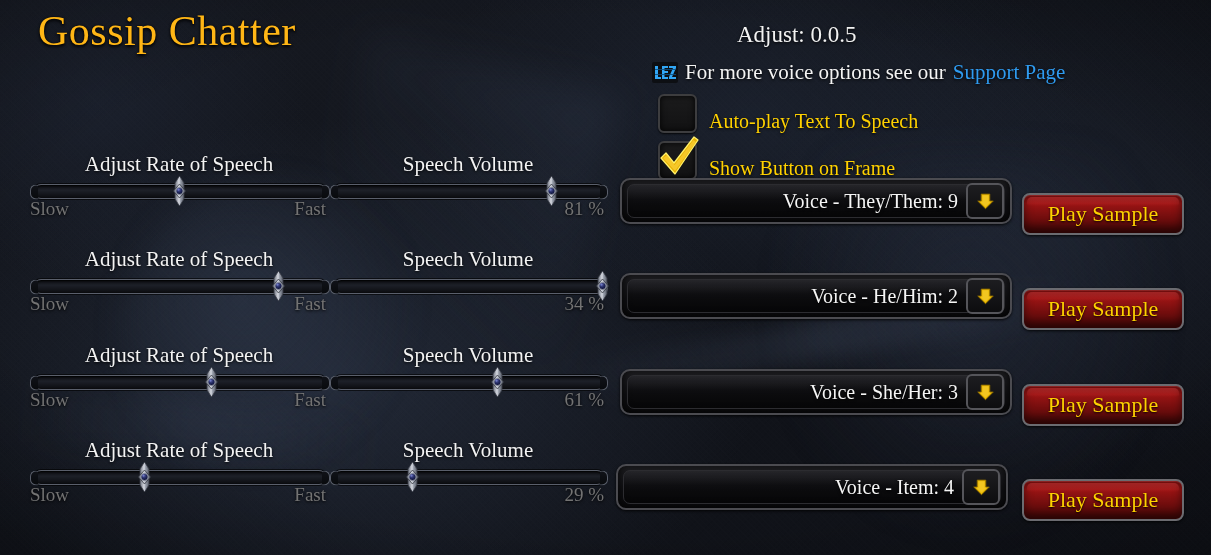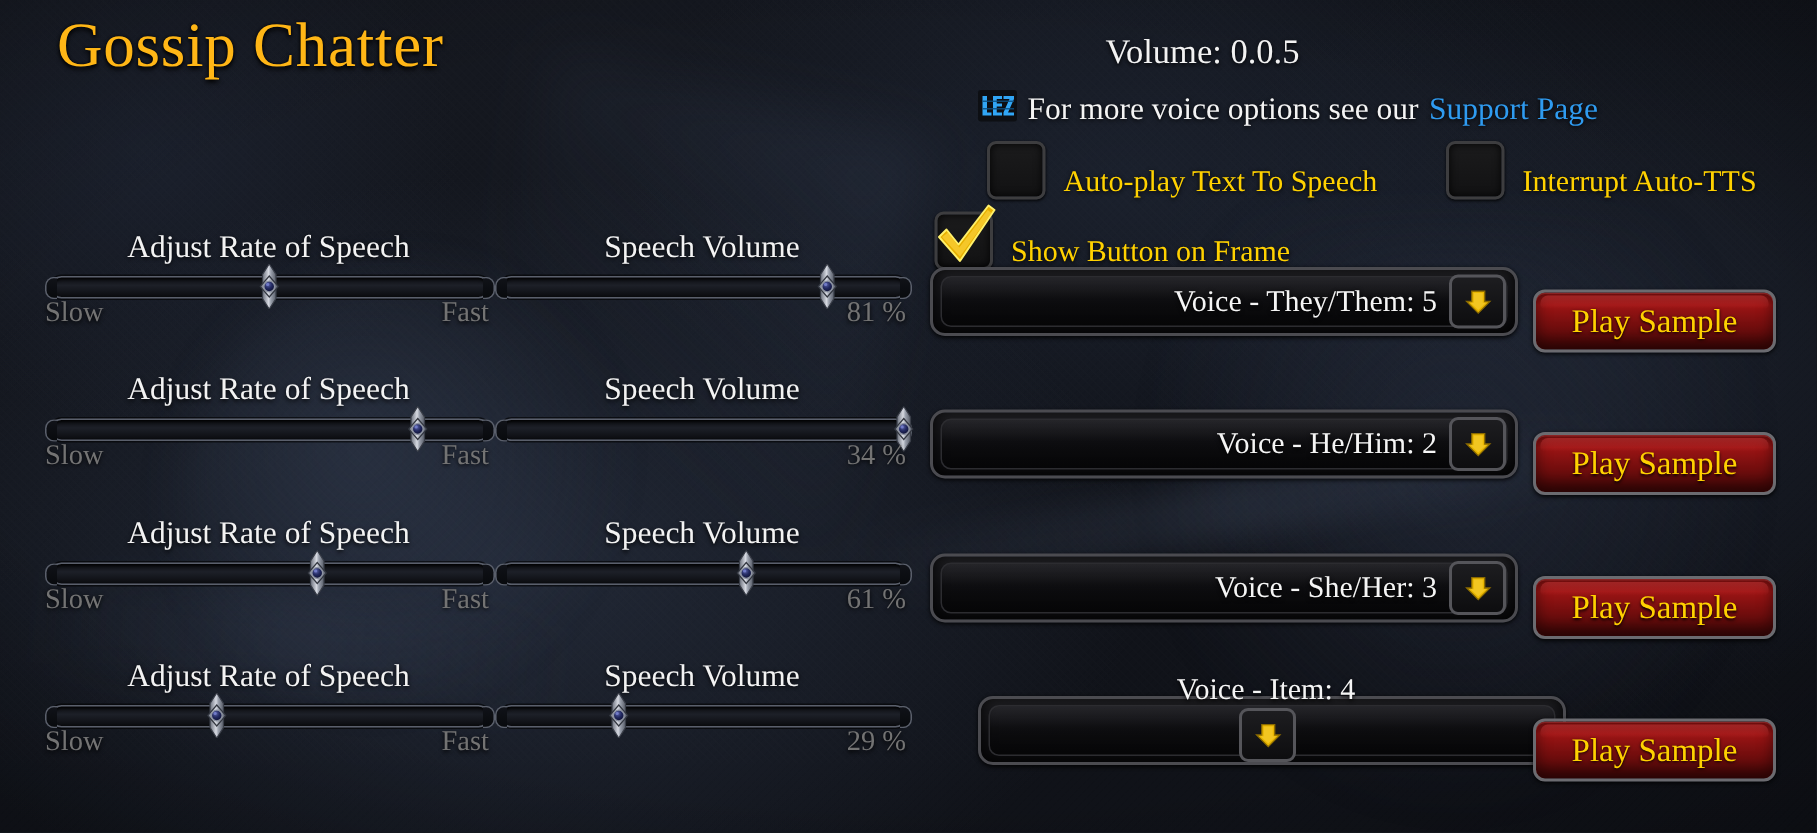--- a/index.html
+++ b/index.html
@@ -50,21 +50,21 @@
     text-shadow:0 2px 3px rgba(0,0,0,.95), 0 0 2px rgba(0,0,0,.8);
     font-family:"Liberation Serif", serif;
   }
   .version{
     position:absolute;left:737px;top:22px;
     font-size:23px;color:#f2f2f2;
     text-shadow:0 1px 3px rgba(0,0,0,.95);
   }
   .supportline{
     position:absolute;left:652px;top:60px;
-    display:flex;gap:7px;
+    display:flex;align-items:center;gap:7px;
     font-size:21px;color:#f4f4f4;
     text-shadow:0 1px 3px rgba(0,0,0,.95);
     white-space:nowrap;
   }
   .blizz-icon{
     width:26px;height:21px;display:inline-block;position:relative;
     background:#0d0f13;border-radius:2px;flex:none;
     overflow:hidden;
   }
   .blizz-icon svg{position:absolute;left:1px;top:1px;}
@@ -171,21 +171,21 @@
   <div class="streak"></div>
   <div class="streak2"></div>
   <div class="weave"></div>
   <div class="vign"></div>
 </div>
 
 <div id="root">
 
   <div class="title">Gossip Chatter</div>
 
-  <div class="version">Volume: 0.0.5</div>
+  <div class="version">Adjust: 0.0.5</div>
 
   <div class="supportline">
     <span class="blizz-icon">
       <svg width="24" height="19" viewBox="0 0 24 19">
         <g fill="#31a6f5">
           <path d="M2 3 L5 3 L5 14 L8 14 L8 16 L2 16 Z"></path>
           <path d="M9 3 L15 3 L15 5 L11.5 5 L11.5 8 L15 8 L15 10 L11.5 10 L11.5 14 L15 14 L15 16 L9 16 Z"></path>
           <path d="M16 3 L23 3 L23 5 L19 14 L23 14 L23 16 L16 16 L16 14 L20 5 L16 5 Z"></path>
         </g>
         <g fill="#0c4f80" opacity=".85">
@@ -196,26 +196,22 @@
     </span>
     <span>For more voice options see our</span>
     <span class="support-link">Support Page</span>
   </div>
 
   <div class="cbrow" style="left:658px;top:94px;">
     <span class="cbox"></span>
     <span class="cblabel">Auto-play Text To Speech</span>
   </div>
 
-  <div class="cbrow" style="left:964px;top:94px;">
-    <span class="cbox"></span>
-    <span class="cblabel">Interrupt Auto-TTS</span>
-  </div>
-
-  <div class="cbrow" style="left:623px;top:141px;">
+
+  <div class="cbrow" style="left:658px;top:141px;">
     <span class="cbox">
       <svg class="tick" viewBox="0 0 46 46">
         <path d="M6 24 L11 19 L19 29 L39 3 L43 6 L20 40 Z" fill="#e8b100" stroke="#fff06a" stroke-width="1.3" stroke-linejoin="round"></path>
         <path d="M8 24 L12 21 L19.5 31 L38.5 6 L41 8 L20 37 Z" fill="#ffd94a" opacity=".55"></path>
       </svg>
     </span>
     <span class="cblabel">Show Button on Frame</span>
   </div>
 
   <div id="rows-host">
@@ -268,21 +264,21 @@
   <path d="M9.5 0 L14 7 L14 23 L9.5 30 L5 23 L5 7 Z" fill="url(#mg)" stroke="#3a3e48" stroke-width="0.8"></path>
   <path d="M9.5 8 L15.5 15 L9.5 22 L3.5 15 Z" fill="url(#mg)" stroke="#333740" stroke-width="0.8"></path>
   <circle cx="9.5" cy="15" r="3.6" fill="url(#gem)" stroke="#8d93a2" stroke-width="0.9"></circle>
   <circle cx="8.4" cy="13.6" r="1.1" fill="#7b85d6" opacity=".75"></circle>
 </svg></div>
       <div class="sl-max">81 %</div>
     </div>
 
     <div class="dd" style="left:620px;top:26px;width:388px;height:42px;">
       <div class="inner"></div>
-      <div class="dd-text">Voice - They/Them: 5</div>
+      <div class="dd-text">Voice - They/Them: 9</div>
       <div class="dd-arrow">
 <svg viewBox="0 0 22 20" width="19" height="18">
   <path d="M6 2 H16 V10 H20 L11 19 L2 10 H6 Z" fill="#e8b600" stroke="#8a6a00" stroke-width="1"></path>
   <path d="M7.5 3.4 H14.5 V11 H17 L11 16.6 L5 11 H7.5 Z" fill="#ffd94a" opacity=".45"></path>
 </svg>
           </div>
     </div>
 
     <div class="playbtn" style="left:1022px;top:26px;width:158px;height:38px;">
       <div class="hl"></div>
@@ -476,21 +472,21 @@
     </radialGradient>
   </defs>
   <path d="M9.5 0 L14 7 L14 23 L9.5 30 L5 23 L5 7 Z" fill="url(#mg)" stroke="#3a3e48" stroke-width="0.8"></path>
   <path d="M9.5 8 L15.5 15 L9.5 22 L3.5 15 Z" fill="url(#mg)" stroke="#333740" stroke-width="0.8"></path>
   <circle cx="9.5" cy="15" r="3.6" fill="url(#gem)" stroke="#8d93a2" stroke-width="0.9"></circle>
   <circle cx="8.4" cy="13.6" r="1.1" fill="#7b85d6" opacity=".75"></circle>
 </svg></div>
       <div class="sl-max">29 %</div>
     </div>
 
-    <div class="dd" style="left:652px;top:26px;width:388px;height:42px;flex-direction:column;">
+    <div class="dd" style="left:616px;top:26px;width:388px;height:42px;">
       <div class="inner"></div>
       <div class="dd-text">Voice - Item: 4</div>
       <div class="dd-arrow">
 <svg viewBox="0 0 22 20" width="19" height="18">
   <path d="M6 2 H16 V10 H20 L11 19 L2 10 H6 Z" fill="#e8b600" stroke="#8a6a00" stroke-width="1"></path>
   <path d="M7.5 3.4 H14.5 V11 H17 L11 16.6 L5 11 H7.5 Z" fill="#ffd94a" opacity=".45"></path>
 </svg>
           </div>
     </div>
 

